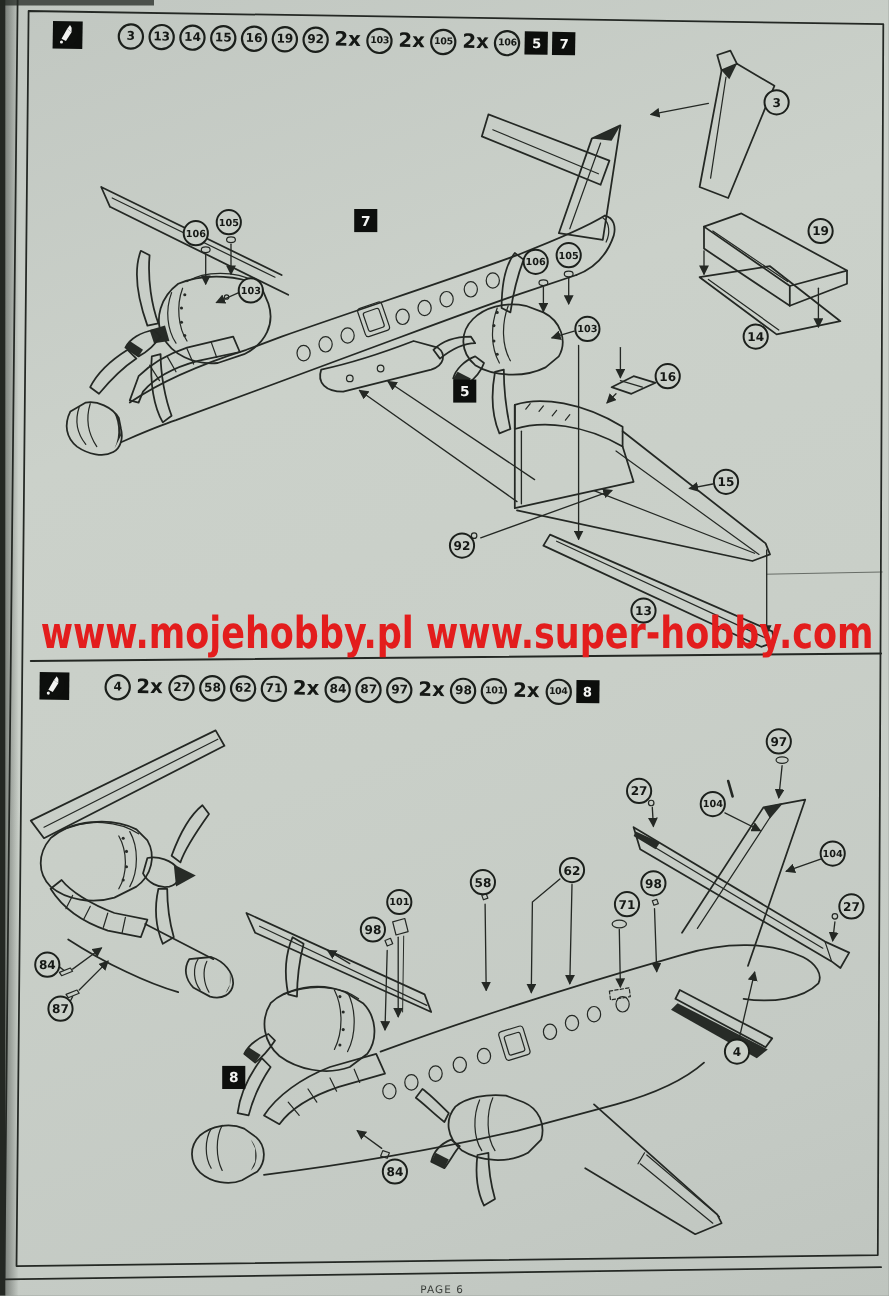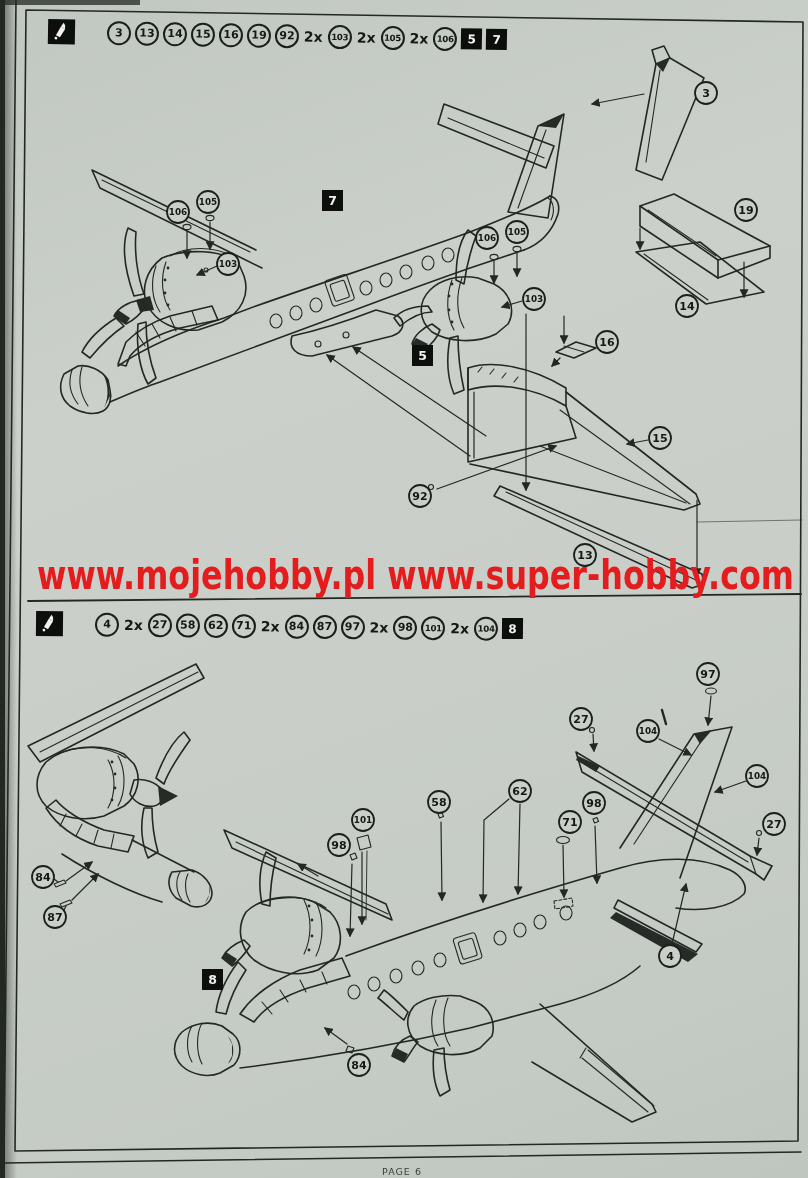--- a/index.html
+++ b/index.html
@@ -24,21 +24,21 @@
   .pglbl{fill:#3a3e3a;font-size:9.5px;letter-spacing:1px;text-anchor:middle;font-family:"DejaVu Sans",sans-serif;}
   
   .hdr{position:absolute;display:flex;align-items:center;gap:4px;transform-origin:0 50%;}
   .hdr .stepbox{width:27px;height:25px;background:#0c0e0c;color:#f4f5f3;font-size:15px;font-weight:bold;
     display:flex;align-items:center;justify-content:center;}
   .hdr .refbox{width:21px;height:21px;background:#0c0e0c;color:#f4f5f3;font-size:12px;font-weight:bold;
     display:flex;align-items:center;justify-content:center;}
   .hdr .circ{width:20px;height:20px;border:2px solid #1b1f1b;border-radius:50%;color:#151815;
     font-size:11px;font-weight:bold;display:flex;align-items:center;justify-content:center;flex:none;}
   .hdr .circ.c3d{font-size:8.6px;letter-spacing:-.3px;}
-  .hdr .mult{font-size:14px;font-weight:bold;color:#151815;padding:0 1px;}
+  .hdr .mult{font-size:18px;font-weight:bold;color:#151815;padding:0 1px;}
   .hdr .glue{width:24px;height:24px;flex:none;}
 </style>
 </head>
 <body>
 
 <div class="page">
   <div class="edge-left"></div>
   <div class="edge-left-shade"></div>
   <div class="edge-top-shade"></div>
 

